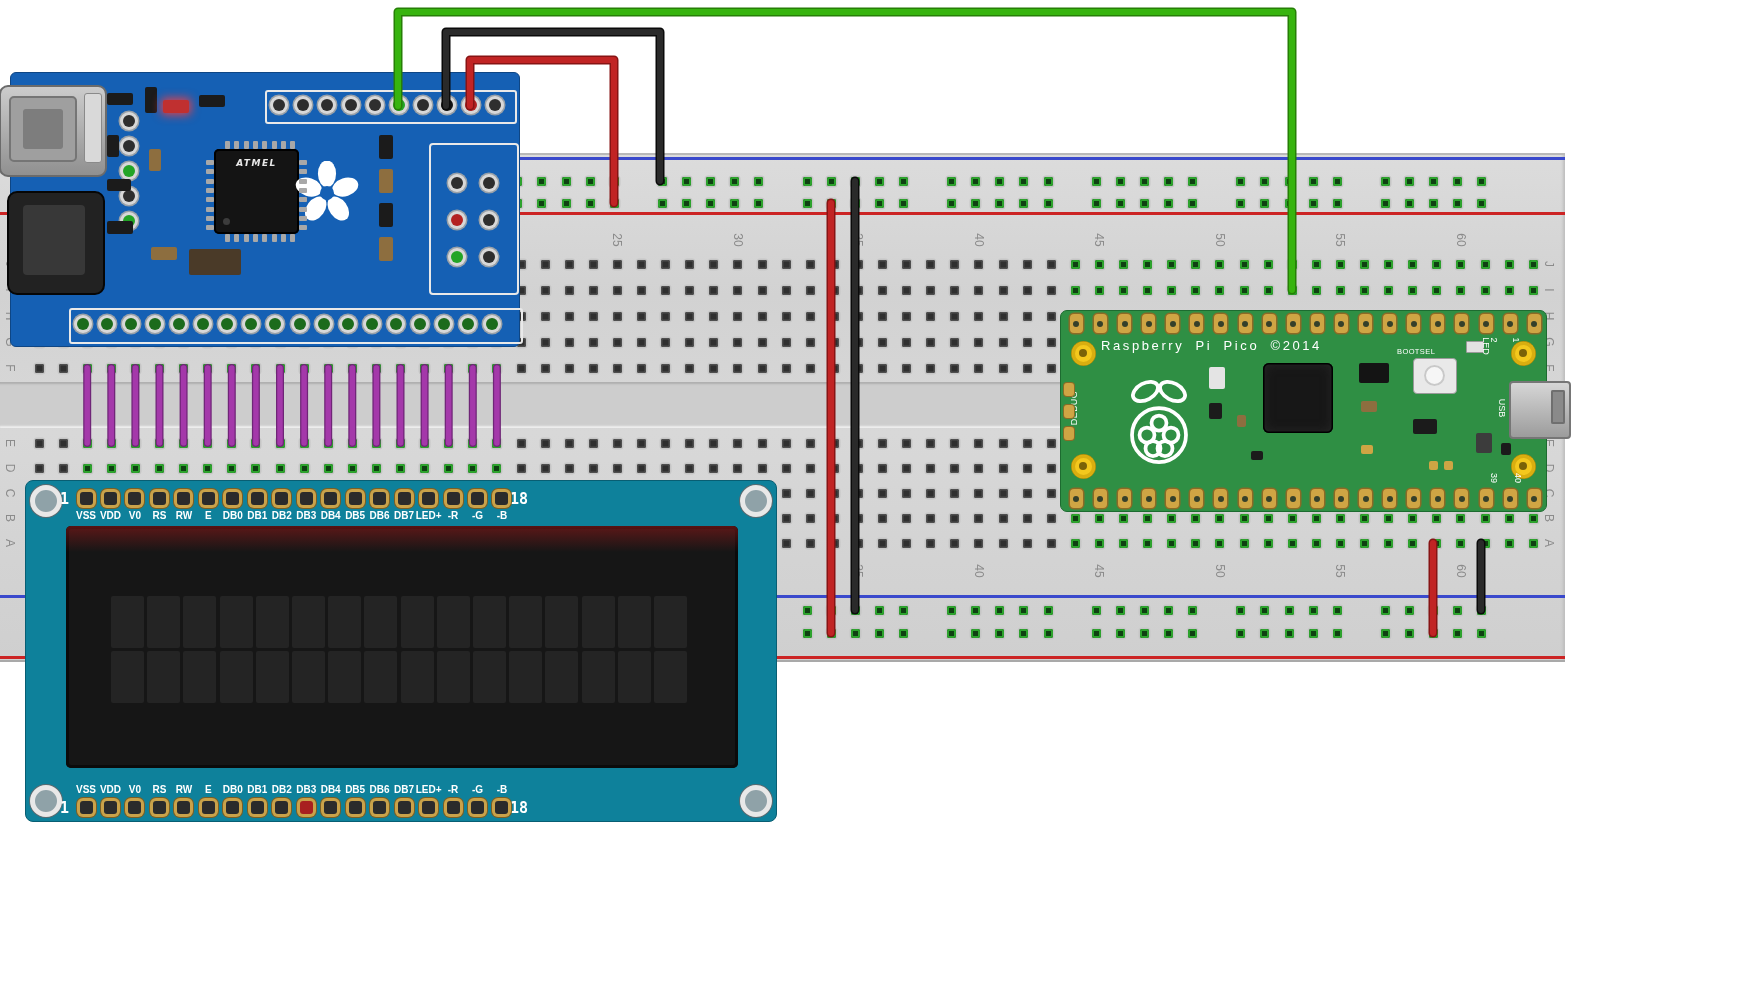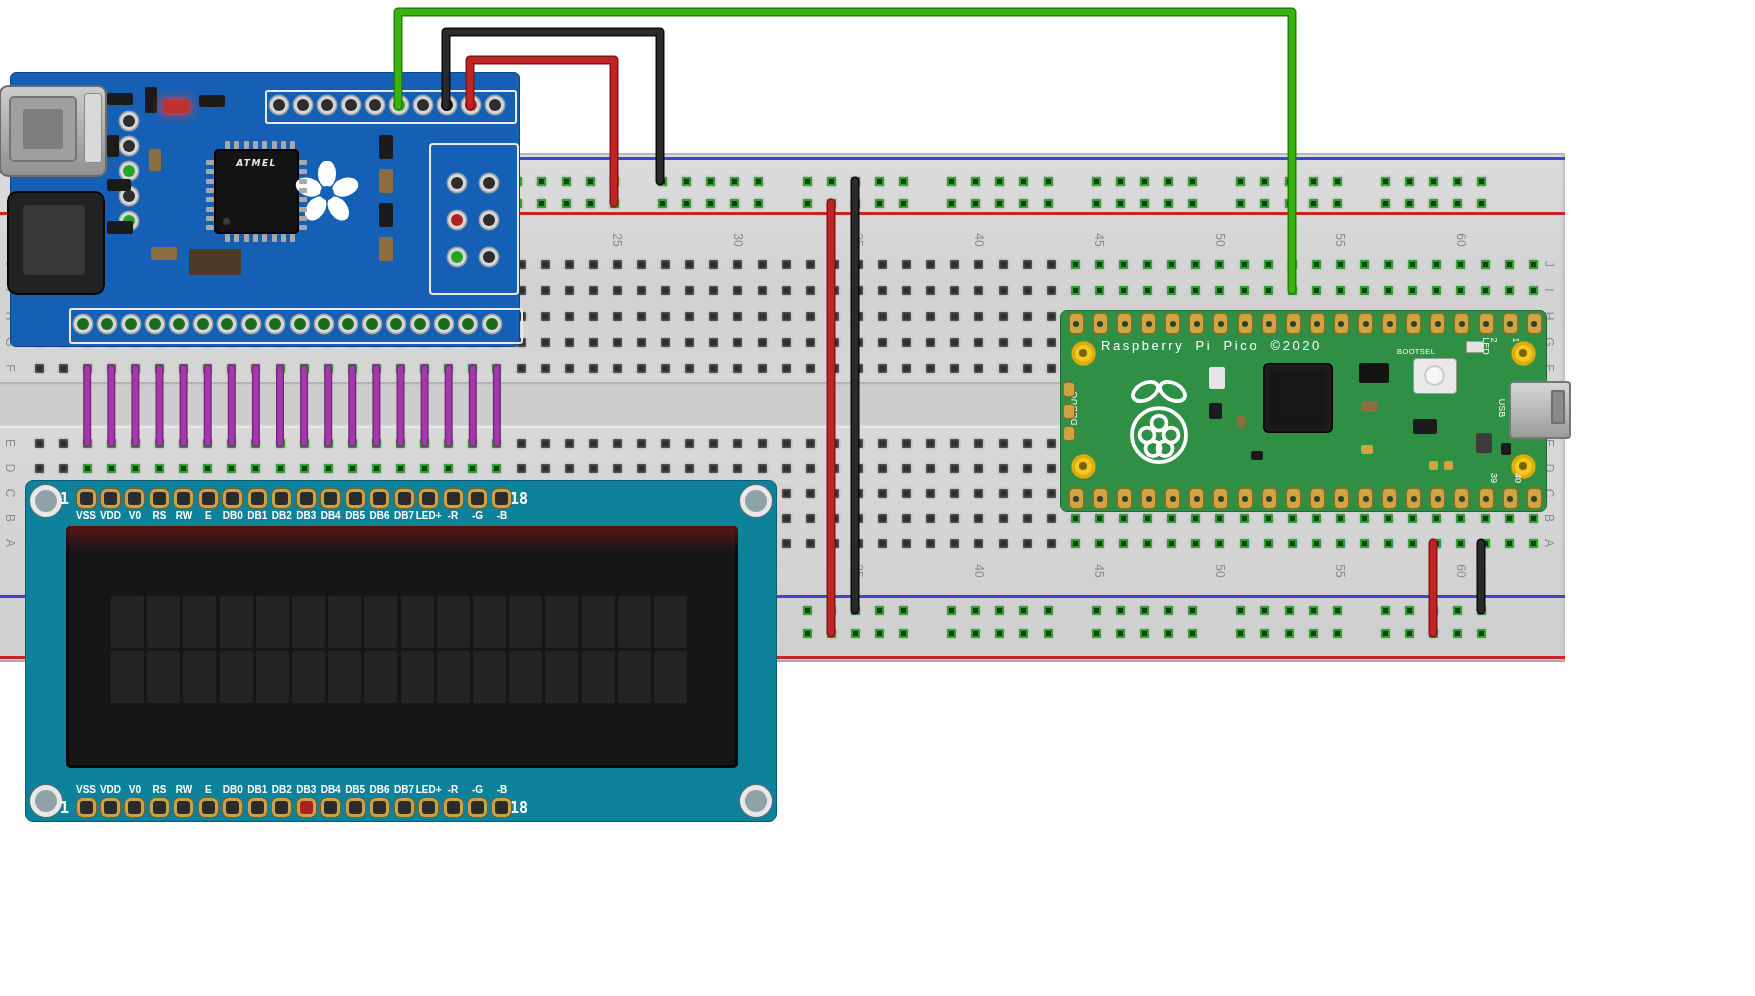--- a/index.html
+++ b/index.html
@@ -1225,21 +1225,21 @@
       <div class="lpad" style="left: 475.99px; top: 326px;"></div>
       <div class="llab" style="left: 475.99px; top: 29px;">-B</div>
       <div class="llab" style="left: 475.99px; top: 303px;">-B</div>
     </div>
 
   <div id="pico">
     <div class="pmount" style="left:22px;top:42px;"></div>
     <div class="pmount" style="left:462px;top:42px;"></div>
     <div class="pmount" style="left:22px;top:155px;"></div>
     <div class="pmount" style="left:462px;top:155px;"></div>
-    <span id="pico-title">Raspberry Pi Pico ©2020</span>
+    <span id="pico-title">Raspberry Pi Pico ©2014</span>
     <svg class="plogo" viewBox="0 0 60 64">
       <g fill="none" stroke="#ffffff" stroke-width="2.5">
         <ellipse cx="21" cy="11" rx="9" ry="5.5" transform="rotate(-28 21 11)"></ellipse>
         <ellipse cx="39" cy="11" rx="9" ry="5.5" transform="rotate(28 39 11)"></ellipse>
         <circle cx="30" cy="40" r="18"></circle>
         <circle cx="30" cy="32" r="5"></circle>
         <circle cx="22" cy="40" r="5"></circle>
         <circle cx="38" cy="40" r="5"></circle>
         <circle cx="26" cy="49" r="5"></circle>
         <circle cx="34" cy="49" r="5"></circle>

